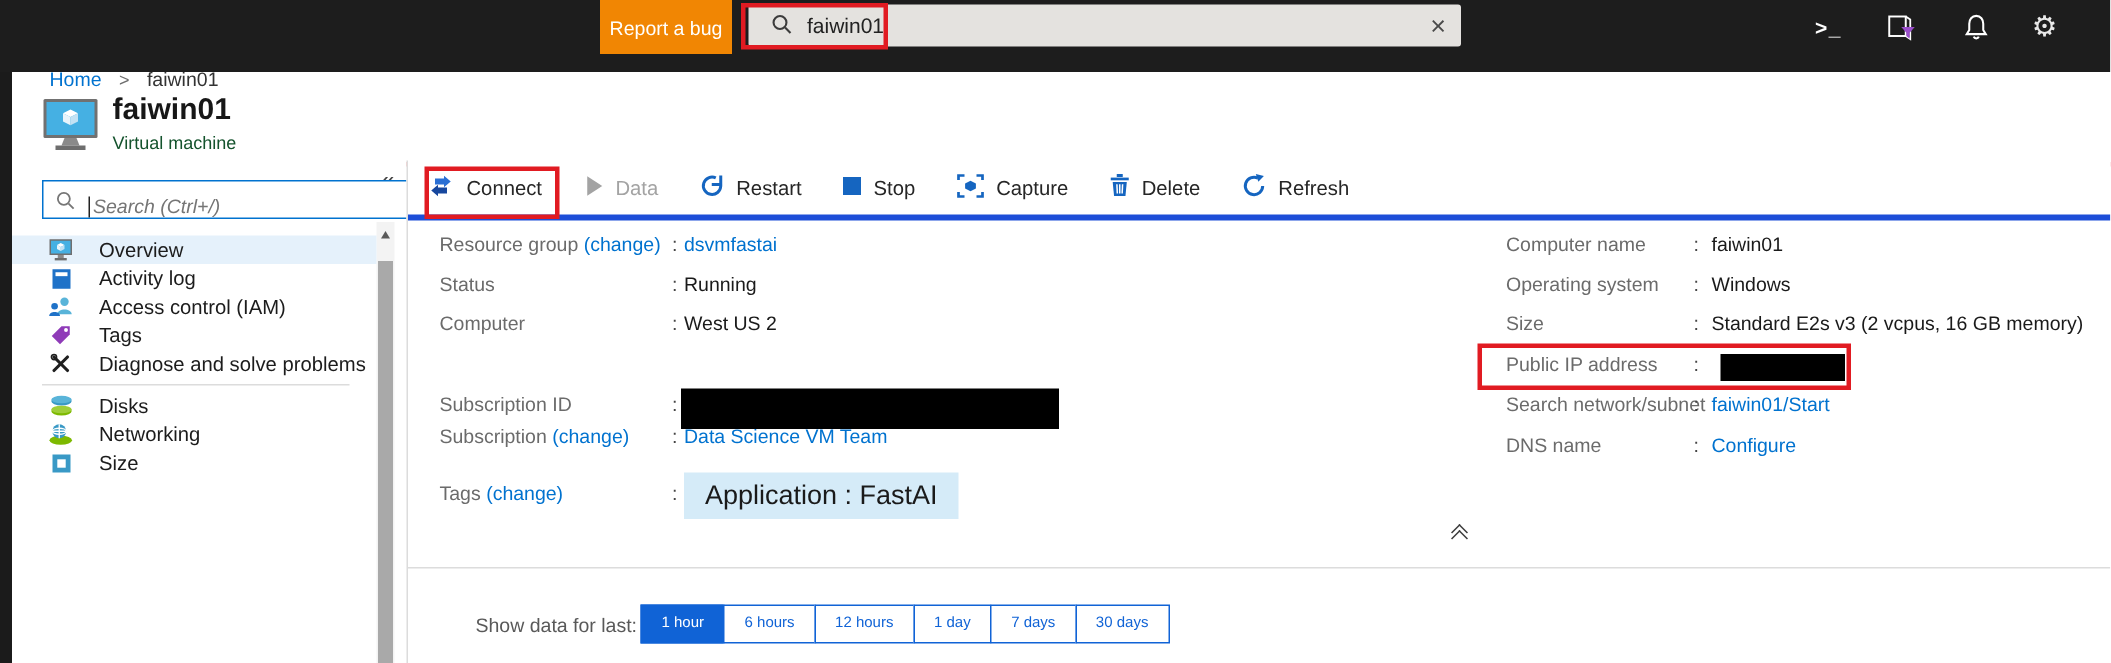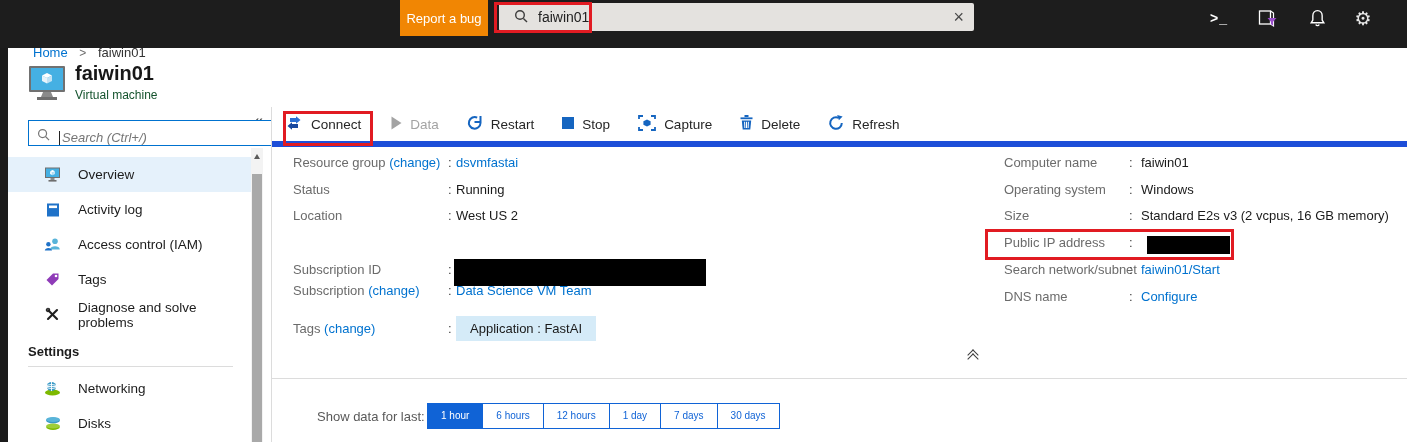--- a/index.html
+++ b/index.html
@@ -41,47 +41,47 @@
   .sb-search{position:absolute;left:20px;top:13px;width:264px;height:26px;border:1px solid #0072cf;
       background:#fff;display:flex;align-items:flex-end;box-sizing:border-box;padding:0 6px;}
   .sb-search .mag{margin:1px 4px 0 2px;}
   .caret{width:1px;height:14px;background:#222;margin:0 2px 0 5px;}
   .ph{font-style:italic;color:#757575;font-size:13px;white-space:nowrap;}
   .sb-scroll{position:absolute;left:243px;top:41px;width:12px;height:294px;background:#f3f3f3;}
   .tri-up{width:0;height:0;border-left:3.5px solid transparent;border-right:3.5px solid transparent;
       border-bottom:5px solid #5a5a5a;margin:6px auto 0;}
   .sb-thumb{position:absolute;left:1px;top:26px;width:10px;height:268px;background:#a9a9a9;}
   .sb-menu{position:absolute;left:0;top:50px;width:243px;}
-  .sb-item{height:35px;display:flex;align-items:center;padding-left:36px;font-size:13.5px;
+  .sb-item{height:19px;display:flex;align-items:center;padding-left:24px;font-size:13.5px;
       color:#1c1c1c;cursor:pointer;}
   .sb-item .ic{width:17px;height:17px;margin-right:17px;display:flex;align-items:center;justify-content:center;flex:0 0 auto;}
   .sb-item.sel{background:#e5f1fb;}
   .sb-head{margin-top:10px;height:20px;line-height:20px;padding-left:20px;font-size:13px;font-weight:bold;color:#1c1c1c;}
   .sb-div{height:1px;background:#dcdcdc;margin:4px 18px 4px 20px;}
 
   
   .content{position:absolute;left:271px;top:107px;width:1136px;height:335px;background:#fff;
       border-left:1px solid #dcdcdc;box-sizing:border-box;}
-  .toolbar{height:40px;border-bottom:6px solid #1d4ed8;display:flex;align-items:center;padding-left:12px;box-sizing:border-box;}
+  .toolbar{height:40px;border-bottom:4px solid #1d4ed8;display:flex;align-items:center;padding-left:12px;box-sizing:border-box;}
   .tbtn{display:flex;align-items:center;gap:8px;font-size:13.5px;color:#262626;cursor:pointer;
       margin-right:28px;white-space:nowrap;}
   .connect-pad{display:flex;align-items:center;padding:0 10px 0 1px;margin-right:20px;}
   .connect-pad .tbtn{margin-right:0;}
   .tbtn.disabled{color:#a3a3a3;cursor:default;}
 
   .ess{position:absolute;left:0;top:40px;right:0;bottom:0;}
   .erow{position:absolute;height:20px;font-size:13px;white-space:nowrap;}
   .elab{color:#6b6b6b;}
   .echange{color:#0072cf;cursor:pointer;}
   .ecol{position:absolute;left:155px;color:#444;}
   .eval{position:absolute;left:163px;color:#1a1a1a;}
   .erow.r .ecol{left:125px;}
   .erow.r .eval{left:137px;}
   .lnk{color:#0072cf;cursor:pointer;}
-  .chip{display:inline-block;background:#d5ebf8;color:#1a1a1a;font-size:13px;padding:5px 14px;margin-top:-6px;cursor:pointer;}
+  .chip{display:inline-block;background:#d5ebf8;color:#1a1a1a;font-size:18px;padding:5px 14px;margin-top:-6px;cursor:pointer;}
   .redact{position:absolute;background:#000;}
   .redact-subid{left:182px;top:112px;width:252px;height:27px;}
   .redact-pip{left:875px;top:89px;width:83px;height:18px;}
 
   .dblchev{position:absolute;left:697px;top:204px;cursor:pointer;}
   .chev{display:block;width:7px;height:7px;border-top:1.5px solid #3b3b3b;border-left:1.5px solid #3b3b3b;
       transform:rotate(45deg);margin-bottom:-4px;}
   .ess-div{position:absolute;left:0;right:0;top:231px;height:1px;background:#dcdcdc;}
 
   .show-label{position:absolute;left:45px;top:262px;font-size:13px;color:#595959;}
@@ -218,45 +218,44 @@
             <g stroke="#1f1f1f" stroke-width="2.1" stroke-linecap="round">
               <line x1="3" y1="3" x2="12" y2="12"></line>
               <line x1="12" y1="3" x2="3" y2="12"></line>
             </g>
             <circle cx="3" cy="3" r="1.7" fill="none" stroke="#1f1f1f" stroke-width="1.1"></circle>
           </svg>
         </span>
         <span>Diagnose and solve problems</span>
       </div>
 
-      <div class="sb-head">Settings</div>
       <div class="sb-div"></div>
 
+      <div class="sb-item">
+        <span class="ic">
+          <svg width="16" height="15" viewBox="0 0 16 15">
+            <ellipse cx="8" cy="4.4" rx="6.8" ry="3" fill="#3999c6"></ellipse>
+            <ellipse cx="8" cy="3.4" rx="6.8" ry="2.5" fill="#59b4d9"></ellipse>
+            <ellipse cx="8" cy="11" rx="6.8" ry="3" fill="#7db900"></ellipse>
+            <ellipse cx="8" cy="10" rx="6.8" ry="2.5" fill="#9fce39"></ellipse>
+          </svg>
+        </span>
+        <span>Disks</span>
+      </div>
       <div class="sb-item">
         <span class="ic">
           <svg width="17" height="15" viewBox="0 0 17 15">
             <ellipse cx="8.5" cy="11.5" rx="7.5" ry="3" fill="#7db900"></ellipse>
             <circle cx="7.5" cy="5.5" r="4.6" fill="#3999c6"></circle>
             <ellipse cx="7.5" cy="5.5" rx="4.6" ry="2" fill="none" stroke="#fff" stroke-width="0.9"></ellipse>
             <line x1="2.9" y1="5.5" x2="12.1" y2="5.5" stroke="#fff" stroke-width="0.9"></line>
             <line x1="7.5" y1="0.9" x2="7.5" y2="10.1" stroke="#fff" stroke-width="0.9"></line>
           </svg>
         </span>
         <span>Networking</span>
-      </div>
-      <div class="sb-item">
-        <span class="ic">
-          <svg width="16" height="15" viewBox="0 0 16 15">
-            <ellipse cx="8" cy="4.4" rx="6.8" ry="3" fill="#3999c6"></ellipse>
-            <ellipse cx="8" cy="3.4" rx="6.8" ry="2.5" fill="#59b4d9"></ellipse>
-            <ellipse cx="8" cy="11" rx="6.8" ry="3" fill="#7db900"></ellipse>
-            <ellipse cx="8" cy="10" rx="6.8" ry="2.5" fill="#9fce39"></ellipse>
-          </svg>
-        </span>
-        <span>Disks</span>
       </div>
       <div class="sb-item">
         <span class="ic">
           <svg width="14" height="14" viewBox="0 0 14 14">
             <rect x="1" y="1" width="12" height="12" fill="#3999c6"></rect>
             <rect x="4.2" y="4.2" width="5.6" height="5.6" fill="#fff"></rect>
           </svg>
         </span>
         <span>Size</span>
       </div>
@@ -355,21 +354,21 @@
         <span class="echange">(change)</span>
         <span class="ecol">:</span>
         <span class="eval lnk">dsvmfastai</span>
       </div>
       <div class="erow" style="left:21px;top:35px;">
         <span class="elab">Status</span>
         <span class="ecol">:</span>
         <span class="eval">Running</span>
       </div>
       <div class="erow" style="left:21px;top:61px;">
-        <span class="elab">Location</span>
+        <span class="elab">Computer</span>
         <span class="ecol">:</span>
         <span class="eval">West US 2</span>
       </div>
       <div class="erow" style="left:21px;top:88px;margin-top:48px;">
         <span class="elab">Subscription</span>
         <span class="echange">(change)</span>
         <span class="ecol">:</span>
         <span class="eval lnk">Data Science VM Team</span>
       </div>
       <div class="erow" style="left:21px;top:115px;">

